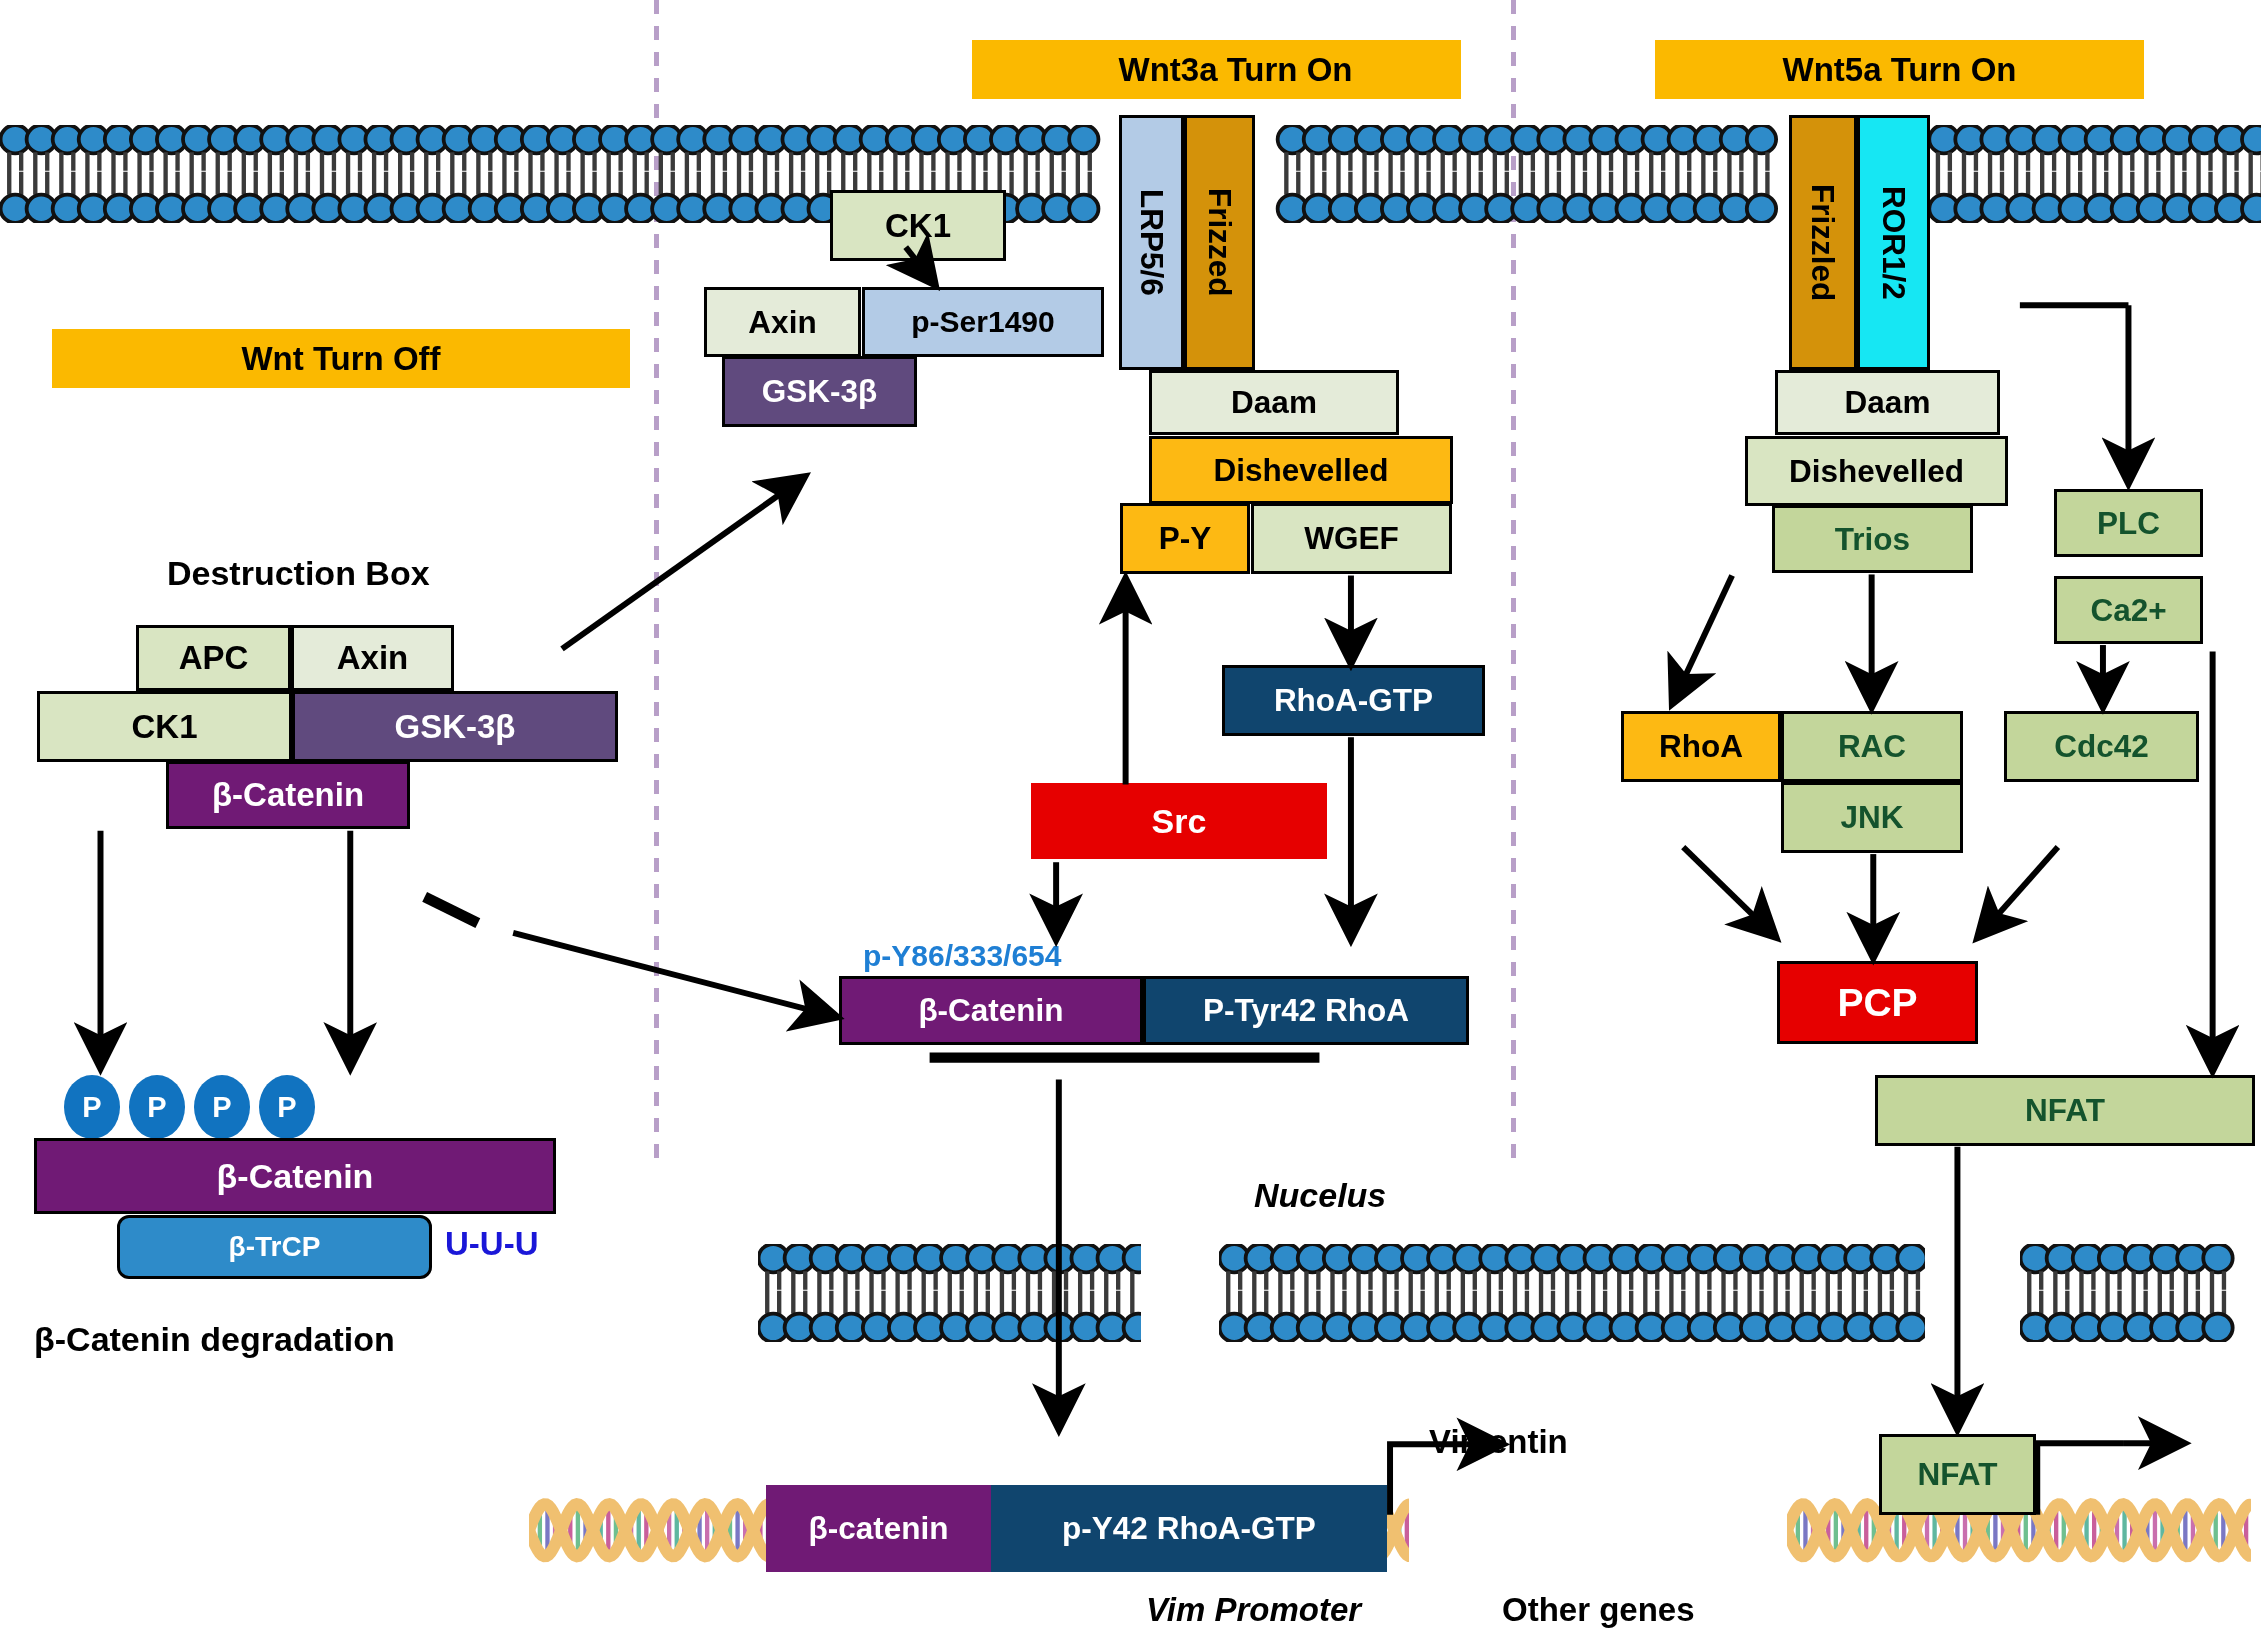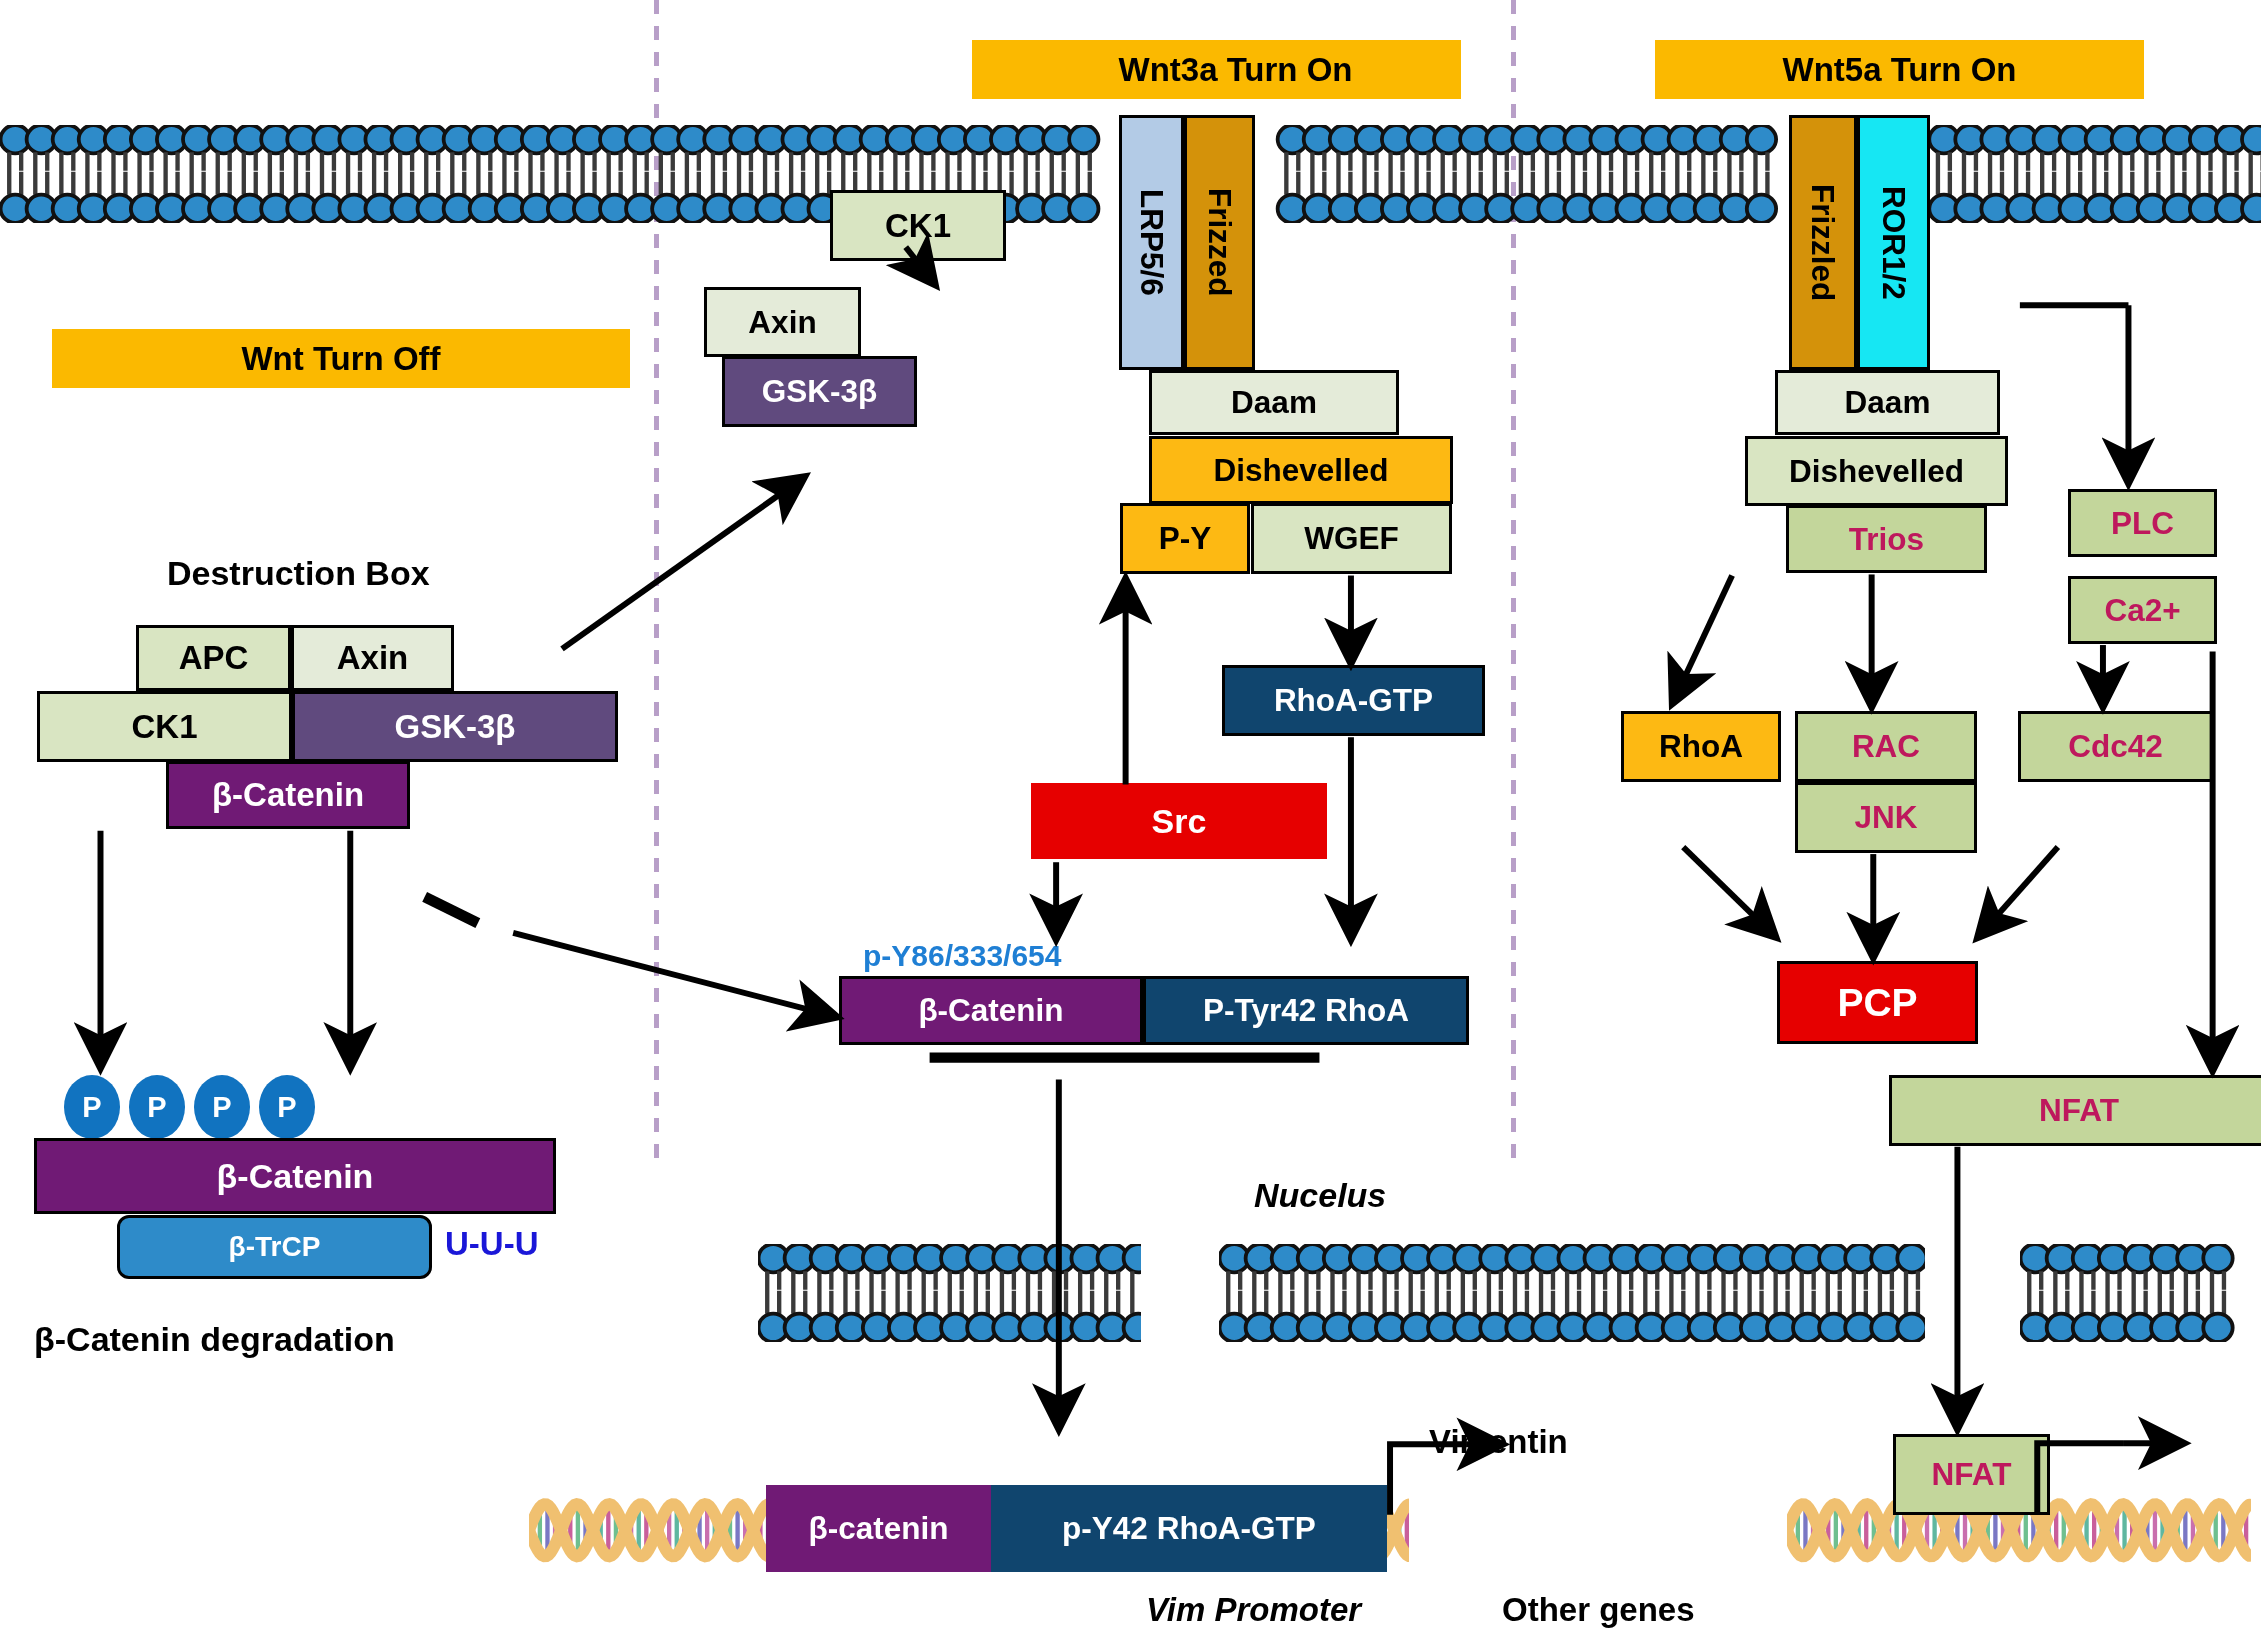--- a/index.html
+++ b/index.html
@@ -4,21 +4,21 @@
 <style>
   html,body{margin:0;padding:0;background:#fff;}
   body{font-family:"Liberation Sans",sans-serif;}
   #stage{position:relative;width:2261px;height:1643px;background:#fff;overflow:hidden;}
 
   
   .node{position:absolute;box-sizing:border-box;border:3.8px solid #000;
         display:flex;align-items:center;justify-content:center;
         font-weight:bold;text-align:center;line-height:1.02;}
 
-  .green      {background:#c3d69b;color:#be185d;margin-left:14px;}
+  .green      {background:#c3d69b;color:#14532d;}
   .greenpale  {background:#e4ebd9;color:#000;}
   .greenlite  {background:#d9e5c2;color:#000;}
   .darkgreen  {background:#701a75;color:#fff;}
   .purple     {background:#604a7e;color:#fff;}
   .gold       {background:#fdb913;color:#000;}
   .goldbar    {background:#fbb900;color:#000;border:none;}
   .darkgold   {background:#d4920a;color:#000;}
   .bluelite   {background:#b3cbe6;color:#000;}
   .navy       {background:#10456e;color:#fff;}
   .red        {background:#e60000;color:#fff;}
@@ -1079,20 +1079,23 @@
   <div class="label indigo" style="left:445px;top:1225px;font-size:33px;">U-U-U</div>
 
   <div class="label" style="left:34px;top:1320px;font-size:34px;">β-Catenin degradation</div>
 
   <div class="node greenlite" style="left:830px;top:190px;width:176px;height:71px;font-size:33px;">
     <span>CK1</span>
   </div>
   <div class="node greenpale" style="left:704px;top:287px;width:157px;height:70px;font-size:31.5px;">
     <span>Axin</span>
   </div>
+  <div class="node bluelite" style="left:862px;top:287px;width:242px;height:70px;font-size:30px;">
+    <span>p-Ser1490</span>
+  </div>
   <div class="node purple" style="left:722px;top:356px;width:195px;height:71px;font-size:31.5px;">
     <span>GSK-3β</span>
   </div>
 
   <div class="node bluelite vert" style="left:1119px;top:115px;width:65px;height:255px;font-size:31.5px;">
     <span>LRP5/6</span>
   </div>
   <div class="node darkgold vert" style="left:1184px;top:115px;width:71px;height:255px;font-size:31.5px;">
     <span>Frizzed</span>
   </div>

